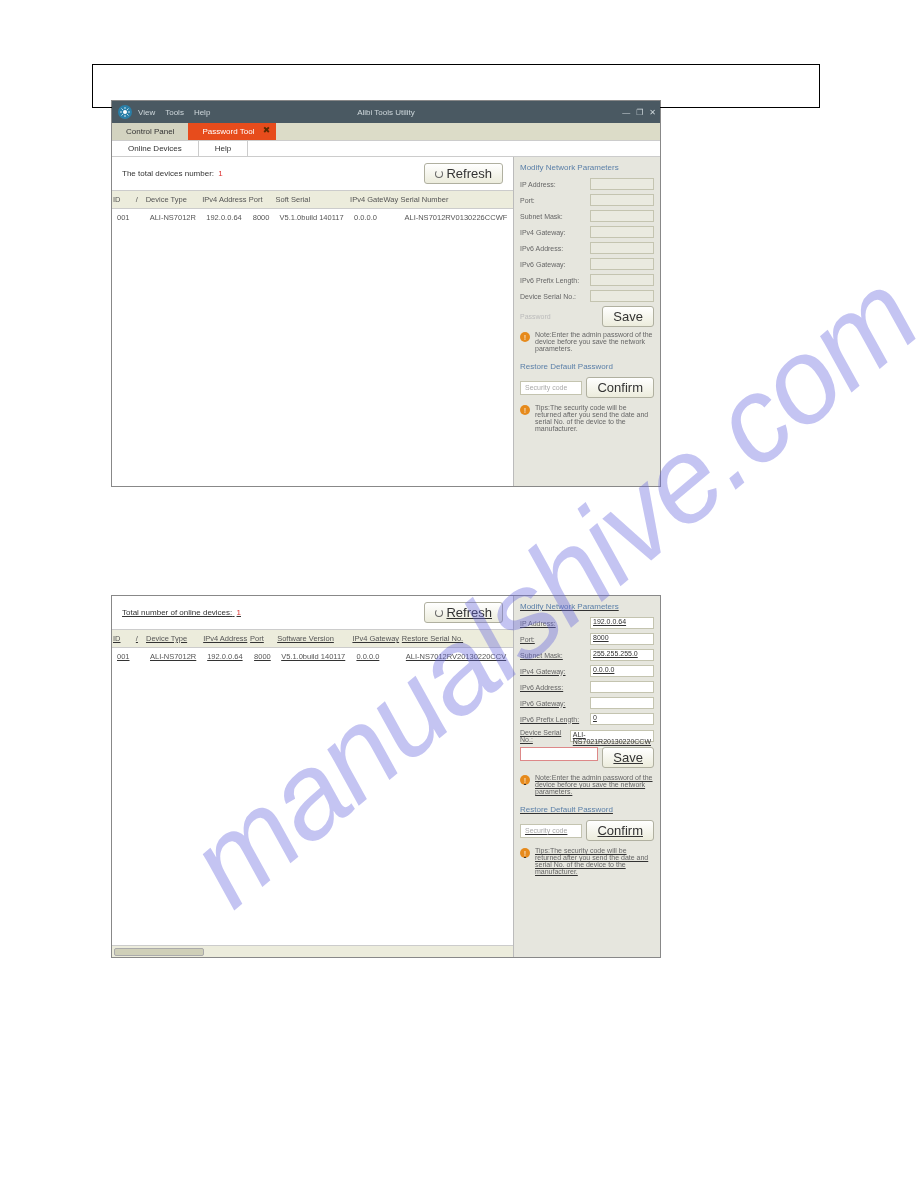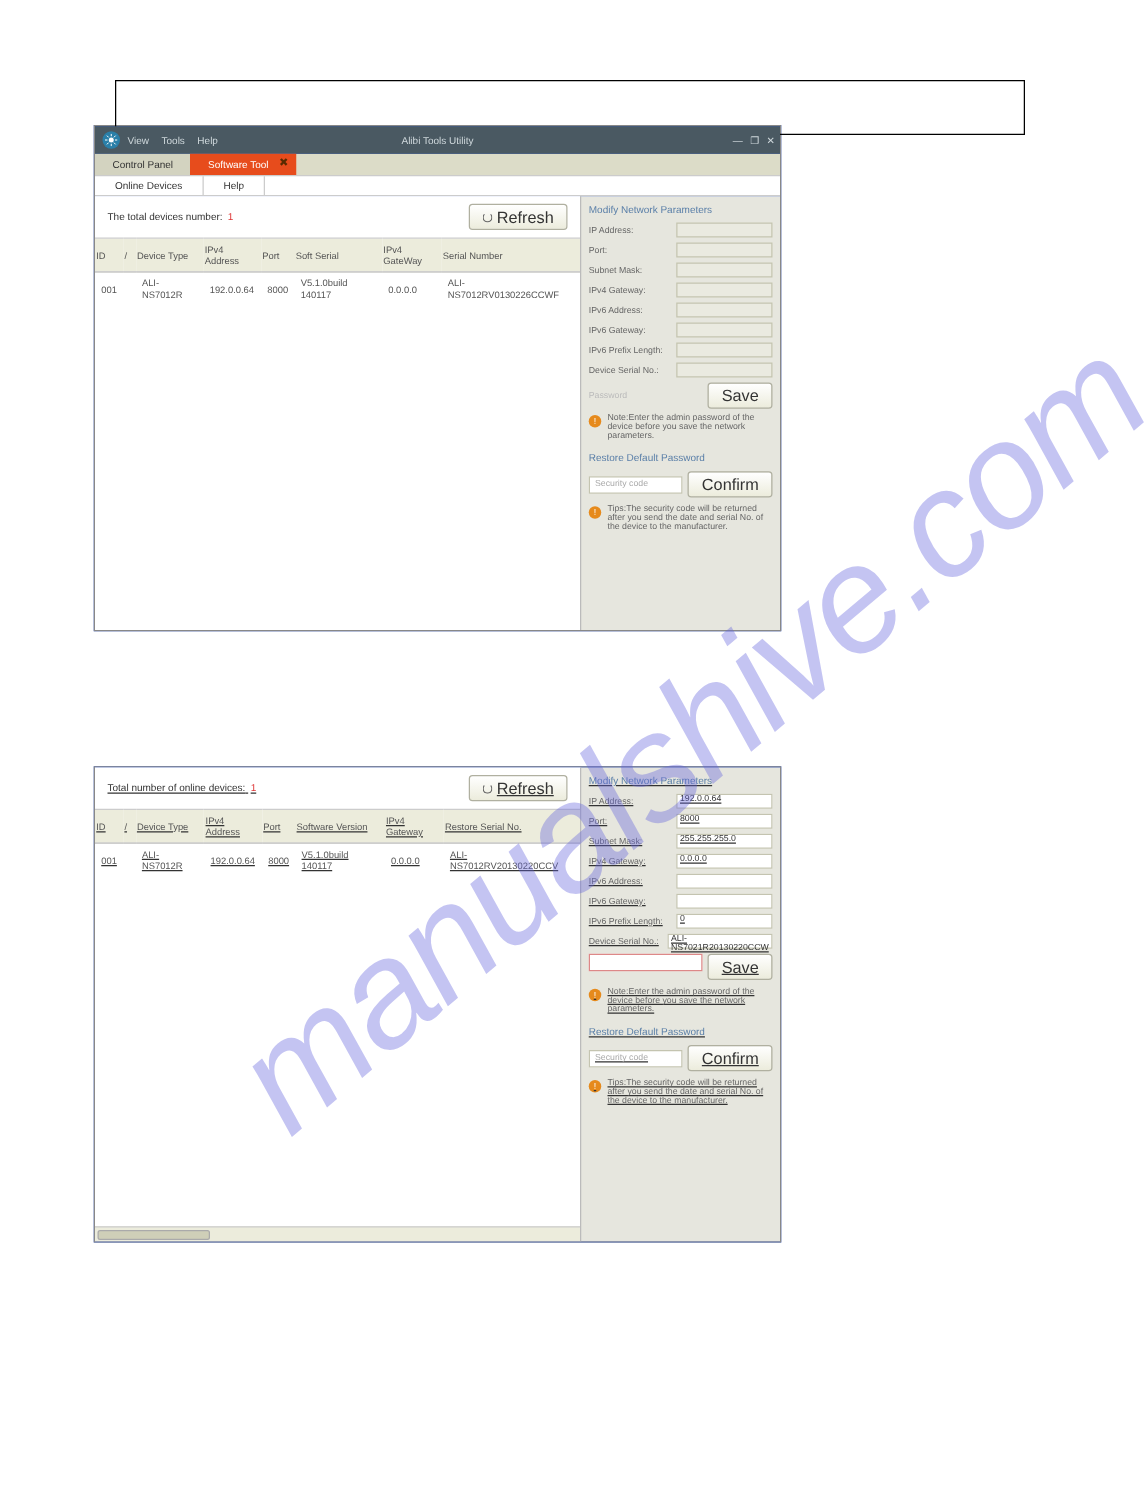--- a/index.html
+++ b/index.html
@@ -1,35 +1,35 @@
 <!DOCTYPE html>
 <html><head>
 <meta charset="utf-8">
 <style>
   * { box-sizing: border-box; margin: 0; padding: 0; }
   body { width: 918px; height: 1188px; background: #fff; font-family: Arial, sans-serif; position: relative; }
   .page-border { position: absolute; top: 64px; left: 92px; width: 728px; height: 44px; border: 1px solid #000; }
-  .app-window { width: 550px; border: 1px solid #888; font-size: 8px; color: #333; background: #1d4ed8; margin-left: 75px; }
+  .app-window { width: 550px; border: 1px solid #888; font-size: 8px; color: #333; background: #14532d; margin-left: 111px; }
   .app1 { margin-top: 100px; }
   .app2 { margin-top: 108px; text-decoration: underline; }
   .titlebar { height: 22px; background: #4a5962; display: flex; align-items: center; color: #cfd8dc; position: relative; }
   .tb-logo { width: 14px; height: 14px; margin: 0 6px; background: #2a7fa8; border-radius: 50%; display: flex; align-items: center; justify-content: center; }
   .tb-logo svg { width: 10px; height: 10px; }
   .tb-menu { margin-right: 10px; cursor: default; }
   .tb-title { position: absolute; left: 50%; transform: translateX(-50%); }
   .tb-ctrl { position: absolute; right: 4px; display: flex; gap: 6px; }
   .main-tabs { display: flex; background: #dcdcc8; }
   .main-tab { padding: 4px 14px; font-size: 8px; background: #d3d3c0; }
   .main-tab.active { background: #e74c1c; color: #fff; position: relative; padding-right: 22px; }
   .main-tab .tab-close { position: absolute; right: 6px; top: 2px; font-size: 9px; color: #5a2a00; }
   .sub-tabs { display: flex; background: #fff; border-bottom: 1px solid #ccc; border-top: 1px solid #ccc; }
   .sub-tab { padding: 3px 16px; border-right: 1px solid #ccc; font-size: 8px; }
   .body-split { display: flex; }
   .left-pane { flex: 1; background: #fff; overflow: hidden; }
-  .right-pane { width: 160px; background: #e6e6de; padding: 6px 6px; border-left: 1px solid #bbb; position: relative; }
+  .right-pane { width: 147px; background: #e6e6de; padding: 6px 6px; border-left: 1px solid #bbb; position: relative; }
   .bar { display: flex; justify-content: space-between; align-items: center; padding: 6px 10px; background: #fff; }
   .bar-text { font-size: 8px; }
   .count-num { color: #d33; margin-left: 2px; }
   .btn { border: 1px solid #b0b0a0; background: linear-gradient(#fff,#ececdc); padding: 2px 10px; border-radius: 3px; font-size: 13px; display: inline-flex; align-items: center; gap: 3px; }
   .refresh-ic { width: 8px; height: 8px; border: 1px solid #666; border-top-color: transparent; border-radius: 50%; display: inline-block; }
   table { width: 100%; border-collapse: collapse; font-size: 7.5px; }
   thead th { text-align: left; padding: 4px 1px; background: #ececdc; border-top: 1px solid #ccc; border-bottom: 1px solid #ccc; font-weight: normal; color: #555; }
   tbody td { padding: 4px 5px; color: #555; }
   .panel-title { color: #5a7fa8; font-size: 8px; margin-bottom: 6px; }
   .field-row { display: flex; align-items: center; margin-bottom: 4px; }
@@ -64,21 +64,21 @@
     <span class="tb-menu">Help</span>
     <span class="tb-title">Alibi Tools Utility</span>
     <span class="tb-ctrl">
       <span>—</span>
       <span>❐</span>
       <span>✕</span>
     </span>
   </div>
   <div class="main-tabs">
     <div class="main-tab">Control Panel</div>
-    <div class="main-tab active"><span>Software Tool</span><span class="tab-close">✖</span></div>
+    <div class="main-tab active"><span>Password Tool</span><span class="tab-close">✖</span></div>
   </div>
   <div class="sub-tabs">
     <div class="sub-tab">Online Devices</div>
     <div class="sub-tab">Help</div>
   </div>
   <div class="body-split">
     <div class="left-pane">
       <div class="bar">
         <span class="bar-text"><span>The total devices number:</span> <span class="count-num">1</span></span>
         <span class="btn">

